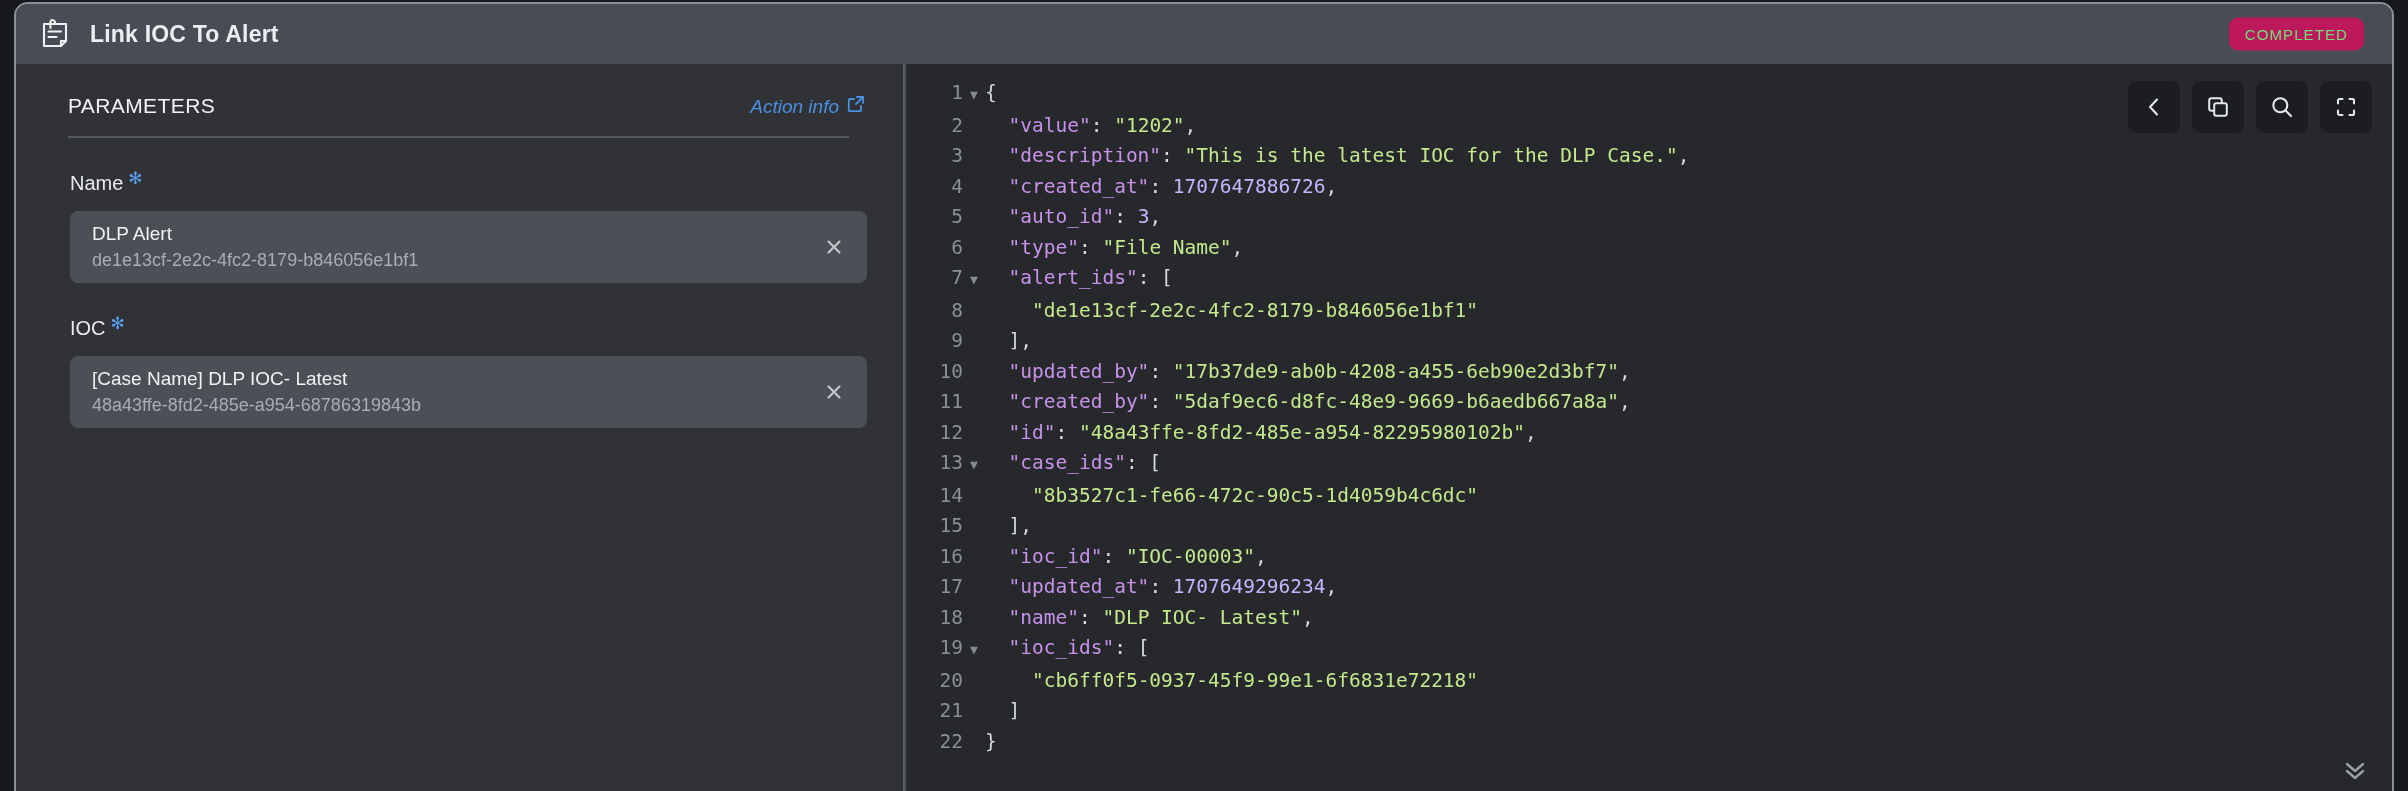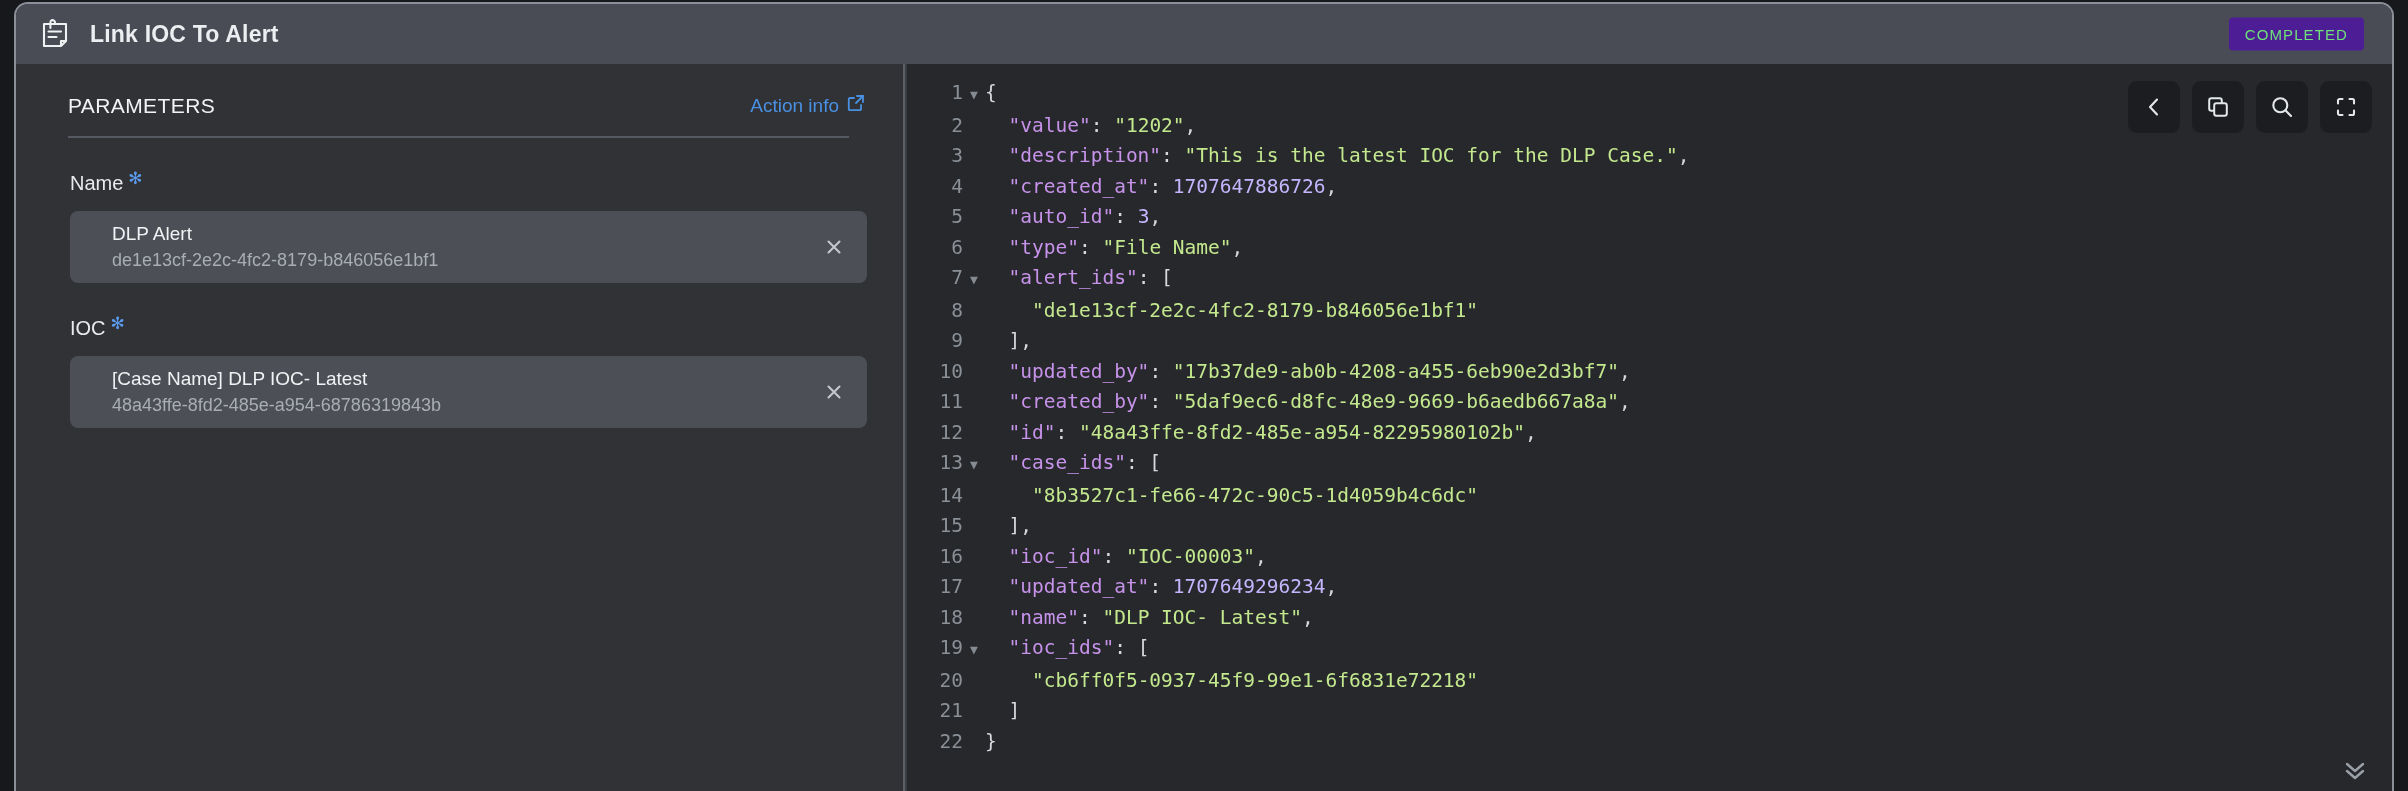--- a/index.html
+++ b/index.html
@@ -44,26 +44,26 @@
     font-size: 23px;
     font-weight: bold;
     color: #eceef1;
     letter-spacing: .2px;
   }
   .status-badge {
     position: absolute;
     right: 28px;
     top: 50%;
     transform: translateY(-50%);
-    background: #4c1d95;
+    background: #be185d;
     color: #6fe07a;
     font-size: 15px;
     letter-spacing: 1.1px;
     padding: 8px 16px;
-    border-radius: 4px;
+    border-radius: 9px;
     font-family: "Liberation Sans", sans-serif;
   }
 
   
   .body-split {
     display: flex;
     height: calc(100% - 60px);
     background: #26282c;
   }
 
@@ -71,36 +71,37 @@
   .params-panel {
     width: 889px;
     flex: 0 0 889px;
     background: #303236;
     padding: 30px 36px 0 36px;
     position: relative;
     border-right: 2px solid #5b5f66;
   }
   .params-head {
     display: flex;
-    align-items: flex-start;
+    align-items: flex-end;
     justify-content: space-between;
     padding: 0 2px 0 16px;
   }
   .params-title {
     font-size: 21px;
     color: #f2f3f5;
     letter-spacing: .4px;
   }
   .action-info {
     font-size: 19px;
     color: #4a90e2;
     display: flex;
     align-items: center;
     gap: 8px;
     cursor: pointer;
+    font-style: italic;
   }
   .hr {
     height: 2px;
     background: #555961;
     margin: 18px 18px 0 16px;
   }
 
   .field-label {
     margin: 34px 0 0 18px;
     font-size: 20px;
@@ -119,21 +120,21 @@
   .chip {
     margin: 16px 0 0 18px;
     background: #4c4f55;
     border-radius: 8px;
     height: 72px;
     display: flex;
     align-items: center;
     padding: 0 16px 0 22px;
     position: relative;
   }
-  .chip-texts { display: flex; flex-direction: column; gap: 5px; margin-left: 20px; }
+  .chip-texts { display: flex; flex-direction: column; gap: 5px; }
   .chip-primary { font-size: 19px; color: #f0f2f4; }
   .chip-secondary { font-size: 18px; color: #a9adb4; text-align: right; }
   .chip-close {
     margin-left: auto;
     width: 34px; height: 34px;
     display: flex; align-items: center; justify-content: center;
     color: #c4c8cd;
     cursor: pointer;
   }
 

